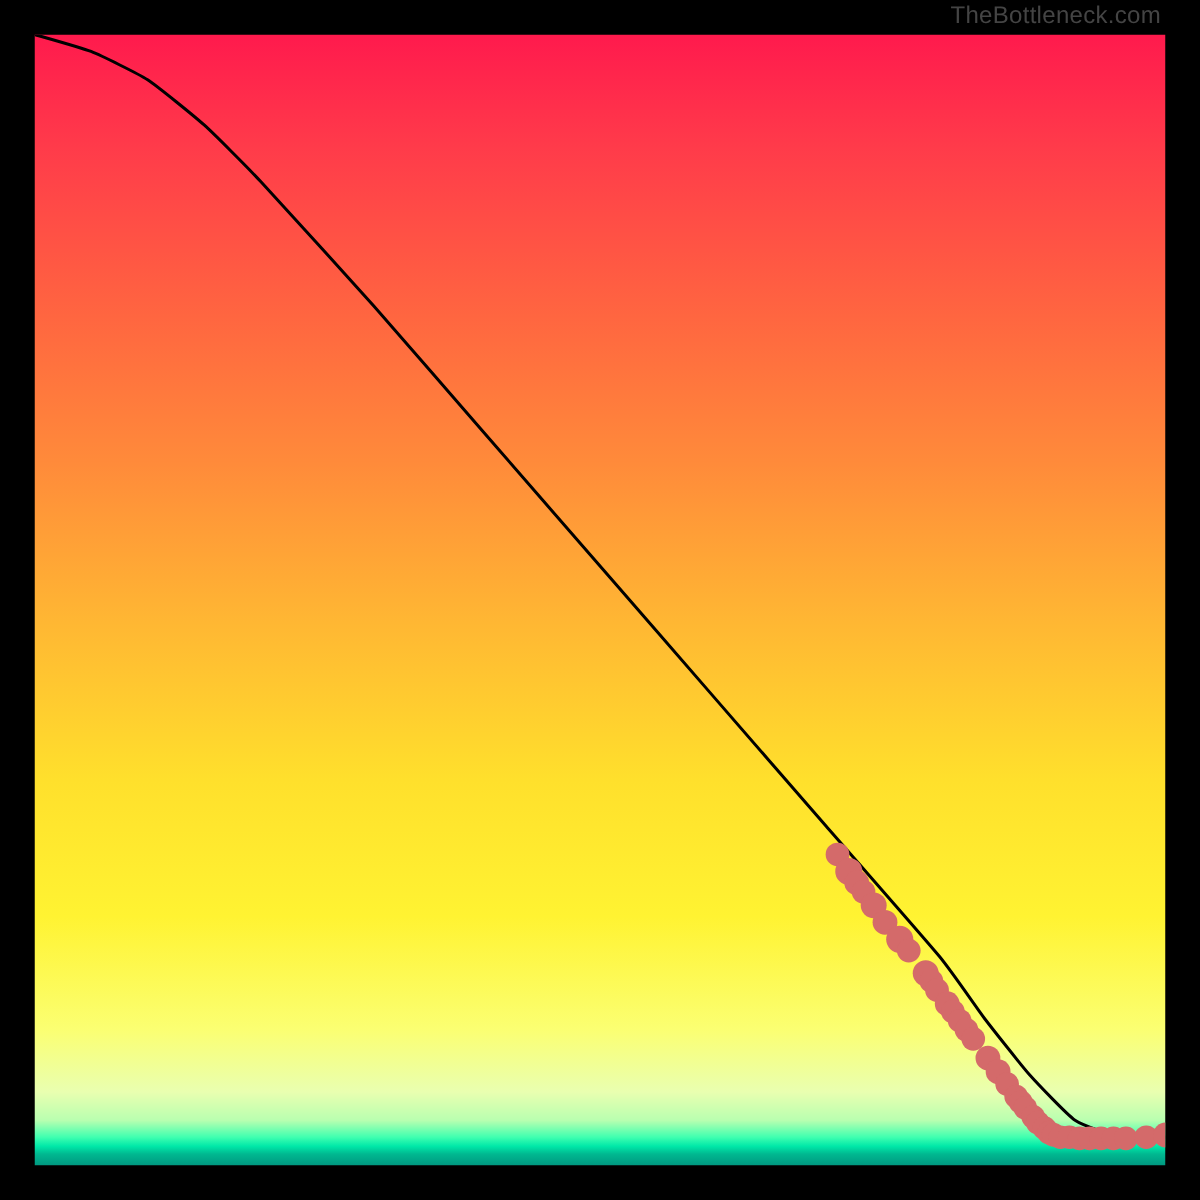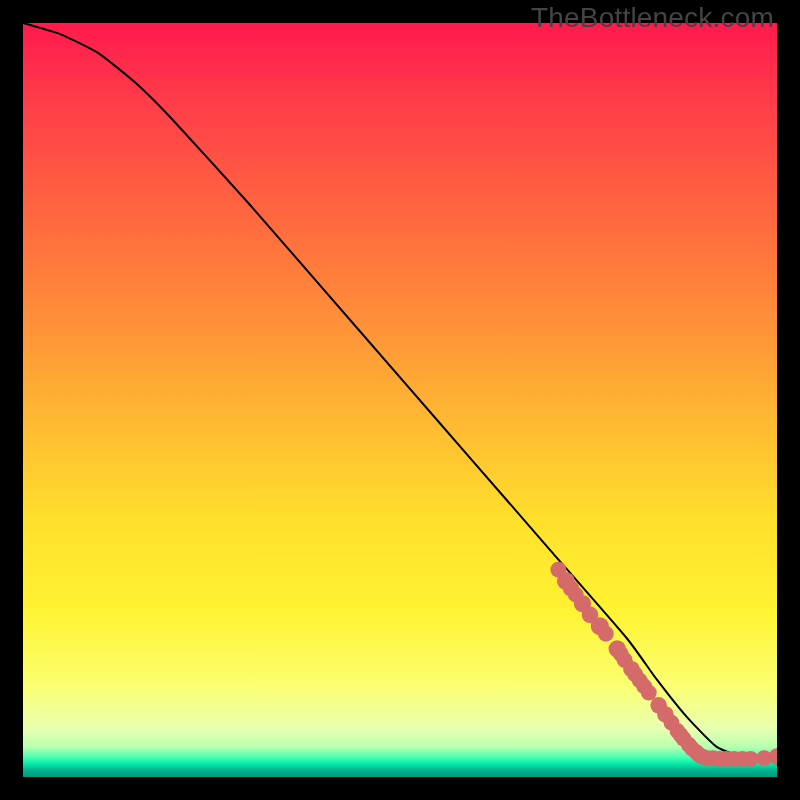--- a/index.html
+++ b/index.html
@@ -38,21 +38,21 @@
       #00e8a8 98.3%,
       #00b890 99%,
       #009880 100%
     );
   }
   .watermark {
     position: absolute;
     top: 2px;
     right: 26px;
     color: #444;
-    font-size: 28px;
+    font-size: 16px;
     font-weight: 500;
     letter-spacing: 0.2px;
     z-index: 50;
   }
   svg.plot {
     position: absolute;
     inset: 0;
     width: 754px;
     height: 754px;
   }

